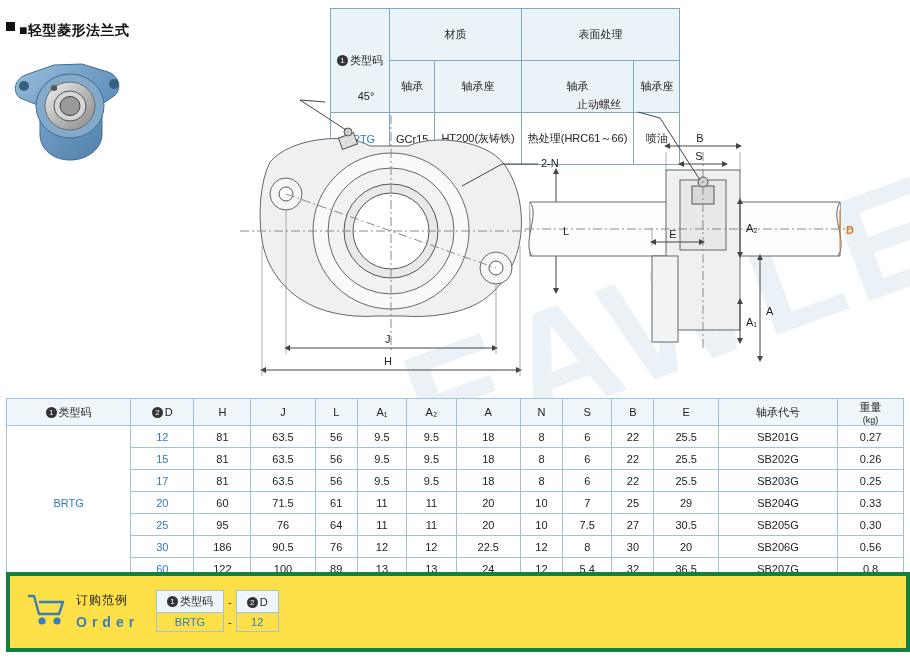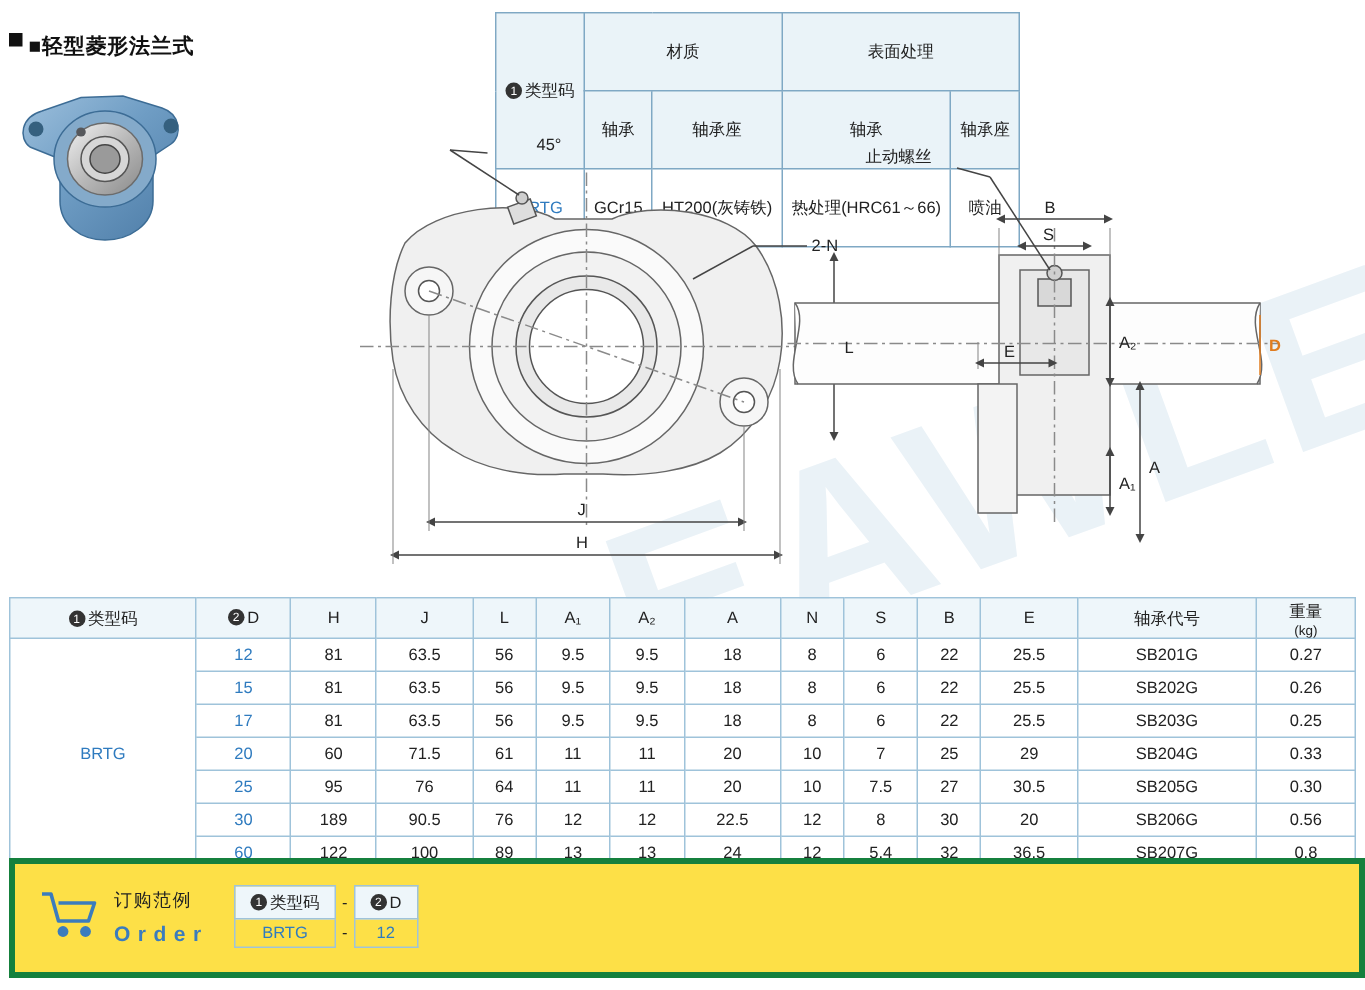--- a/index.html
+++ b/index.html
@@ -364,21 +364,21 @@
         <td>20</td>
         <td>10</td>
         <td>7.5</td>
         <td>27</td>
         <td>30.5</td>
         <td>SB205G</td>
         <td>0.30</td>
       </tr>
       <tr>
         <td class="dcol">30</td>
-        <td>189</td>
+        <td>186</td>
         <td>90.5</td>
         <td>76</td>
         <td>12</td>
         <td>12</td>
         <td>22.5</td>
         <td>12</td>
         <td>8</td>
         <td>30</td>
         <td>20</td>
         <td>SB206G</td>

